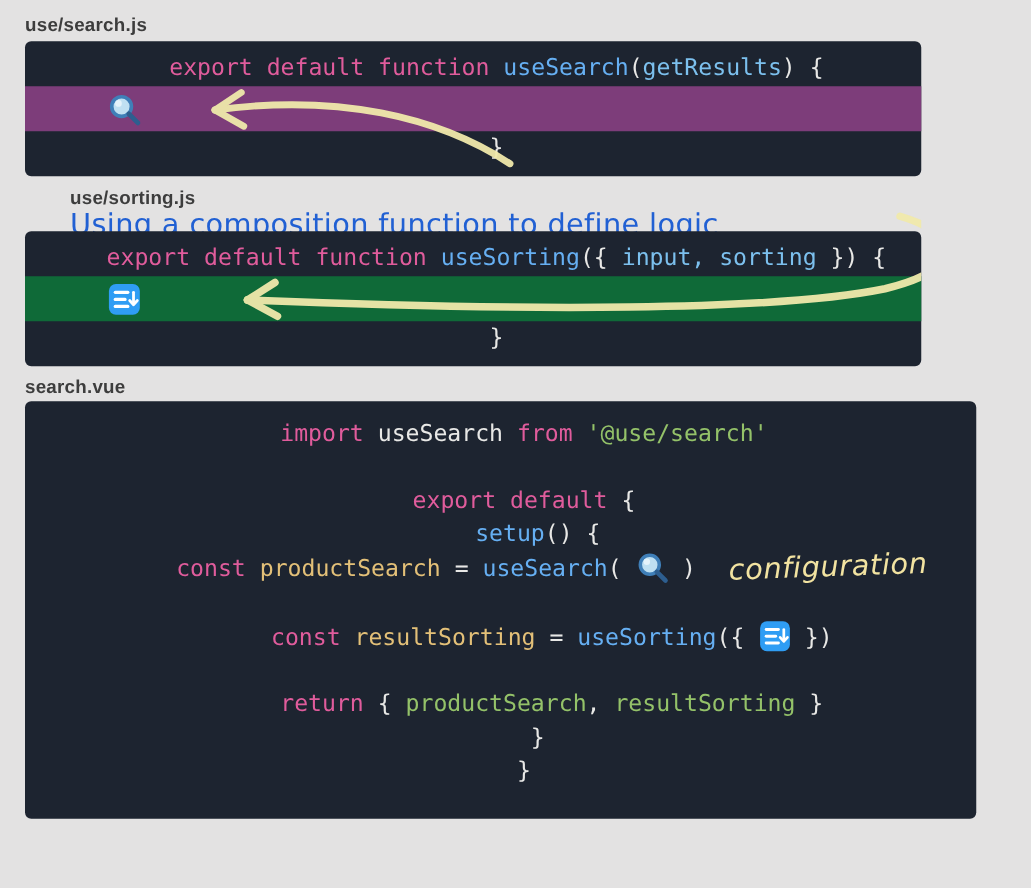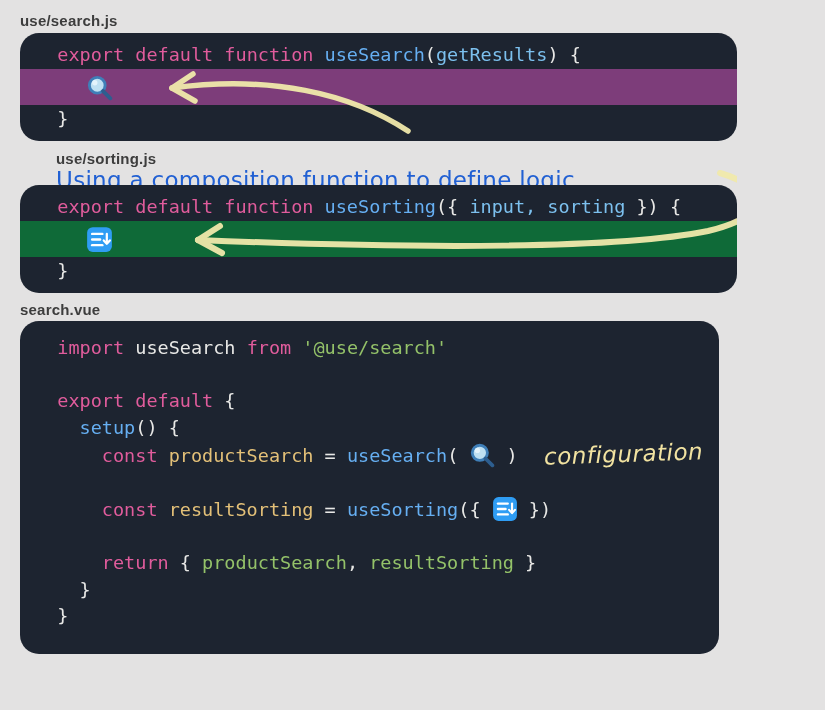--- a/index.html
+++ b/index.html
@@ -13,24 +13,24 @@
     font-family:"Liberation Sans",sans-serif;letter-spacing:0.2px;
   }
   #h1{margin:12px 0 4px 20px;}
   .hrow{display:flex;align-items:baseline;margin:9px 0 5px 20px;height:30px;flex-direction:column;}
   .note-blue{
     margin-left:36px;color:#2160d3;font-weight:500;
     font-family:"DejaVu Sans",sans-serif;font-size:23px;letter-spacing:0.3px;white-space:nowrap;
   }
   #h3{margin:8px 0 3px 20px;}
   .block{
-    background:#1d2430;margin-left:20px;position:relative;border-radius:19px;
+    background:#1d2430;margin-left:20px;position:relative;border-radius:5px;text-align:center;
   }
   .b-small{width:717px;padding:8px 0;}
-  #block3{width:699px;padding:14px 0 24px 0;}
+  #block3{width:761px;padding:14px 0 24px 0;}
   .cl{
     font-family:"DejaVu Sans Mono","Liberation Mono",monospace;
     font-size:18.5px;white-space:pre;color:#e8e8e6;padding-left:15px;
   }
   .b-small .cl{line-height:28px;}
   #block3 .cl{line-height:26.5px;min-height:26.5px;}
   .t-kw{color:#e05c9c;}
   .t-fn{color:#66aff2;}
   .t-pa{color:#7cc0ee;}
   .t-st{color:#94c269;}

